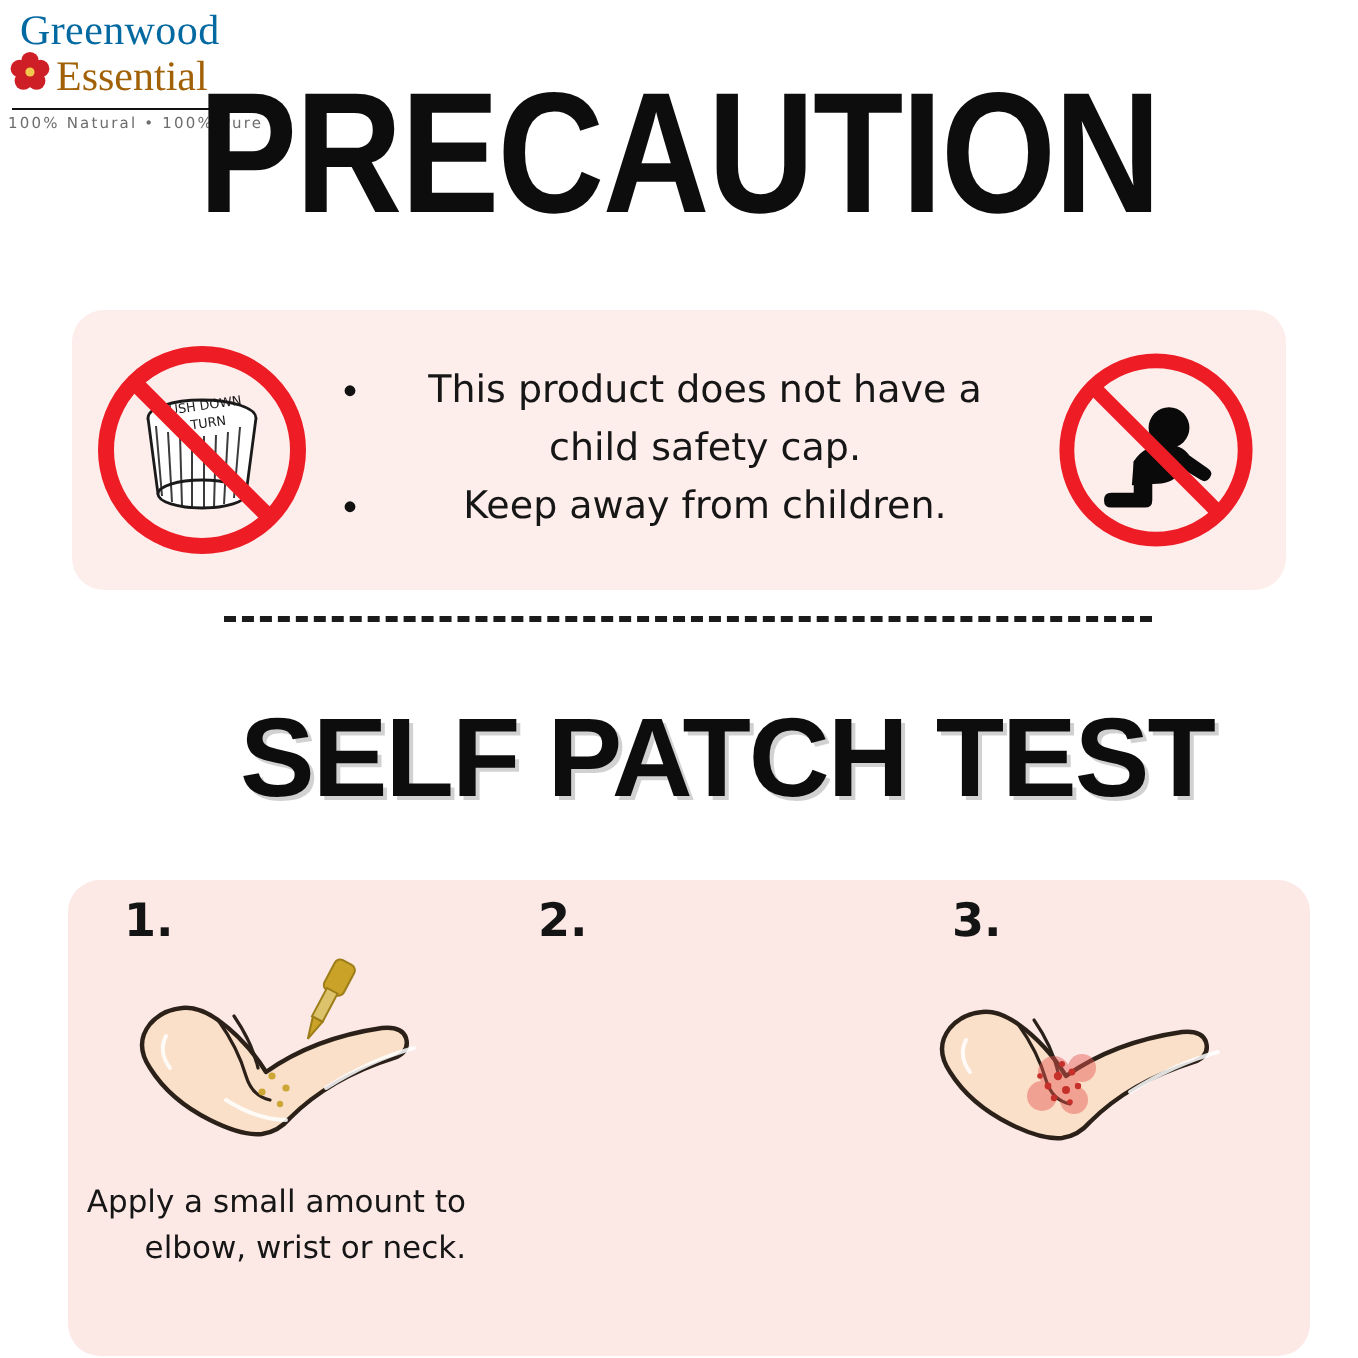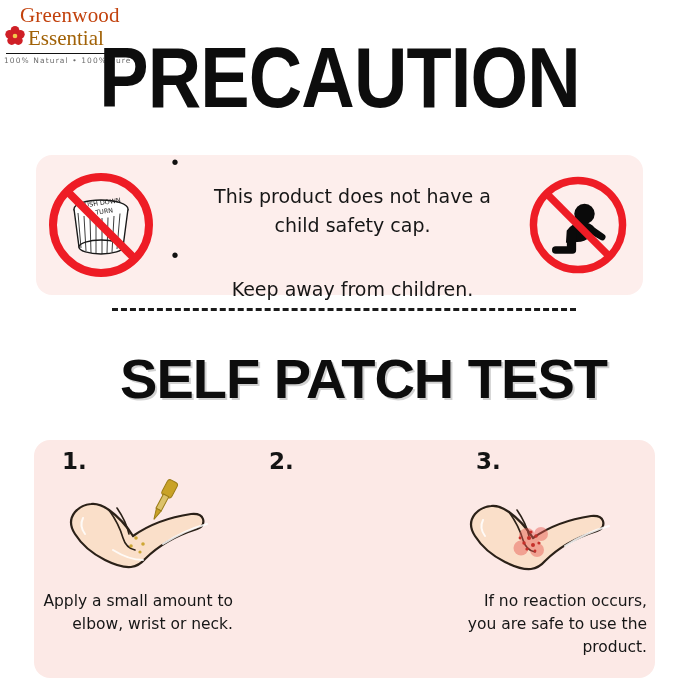--- a/index.html
+++ b/index.html
@@ -21,24 +21,23 @@
     left: 4px;
     top: 4px;
     width: 124px;
     text-align: center;
   }
   #brand-logo .brand-line1 {
     font-family: "Liberation Serif", serif;
     font-size: 21px;
     line-height: 22px;
     letter-spacing: 0.2px;
-    color: #c2410c;
+    color: #0369a1;
     text-align: left;
     padding-left: 6px;
-    margin-left: 10px;
   }
   #brand-logo .brand-line2-row {
     display: flex;
     align-items: center;
     gap: 2px;
     margin-top: -1px;
   }
   #brand-logo .brand-line2 {
     font-family: "Liberation Serif", serif;
     font-size: 21px;
@@ -116,21 +115,20 @@
     margin-right: 12px;
   }
   .bullet-text {
     flex: 1;
     font-family: "DejaVu Sans", sans-serif;
     font-size: 19px;
     line-height: 29px;
     color: #161616;
     text-align: center;
     font-weight: 500;
-    margin-top: 35px;
   }
 
   
   #section-divider {
     position: absolute;
     left: 112px;
     top: 308px;
     width: 464px;
     height: 0;
     border-top: 3px dashed #1b1b1b;
@@ -348,16 +346,15 @@
           <circle cx="74" cy="60" r="1.5"></circle>
           <circle cx="63" cy="66" r="1.4"></circle>
           <circle cx="78" cy="79" r="1.4"></circle>
         </g>
         <g stroke="#ffffff" stroke-width="2" fill="none" opacity="0.85" stroke-linecap="round">
           <path d="M26 48 q-4 8 2 16"></path>
           <path d="M108 74 q22 -14 44 -20"></path>
         </g>
       </svg>
     </div>
-    <div class="step-caption">If no reaction occurs, you are safe to use the product.</div>
   </div>
 
 </div>
 
 </body></html>

